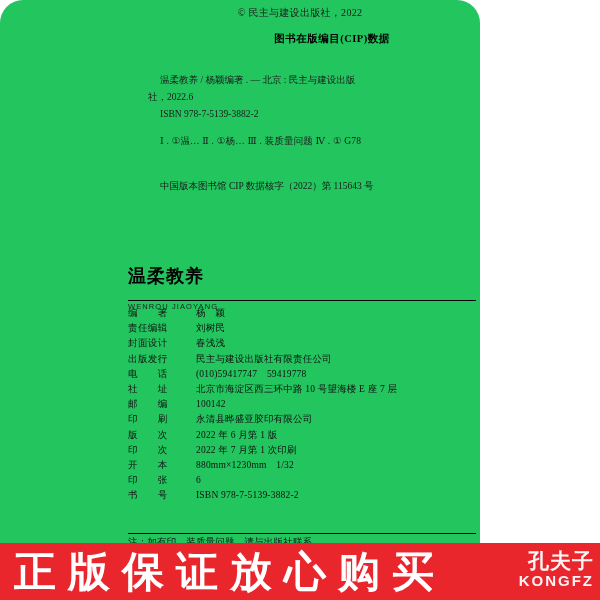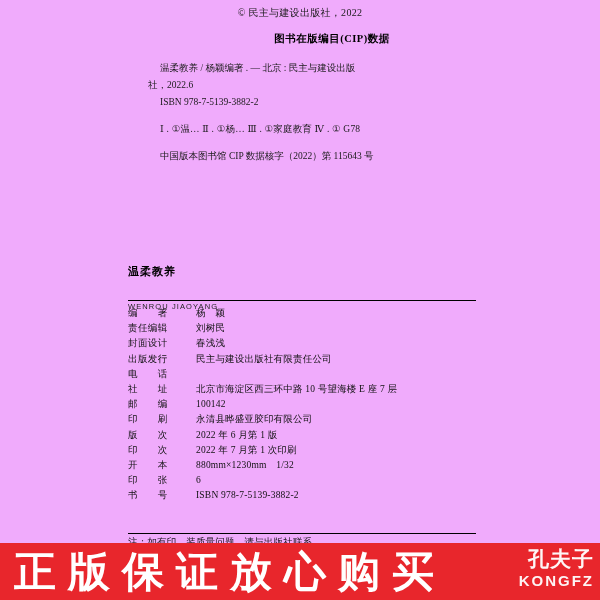--- a/index.html
+++ b/index.html
@@ -10,23 +10,24 @@
     width: 600px;
     height: 600px;
     background: #ffffff;
     font-family: "Liberation Serif", "DejaVu Serif", serif;
     color: #111111;
     position: relative;
     overflow: hidden;
   }
   .page {
     position: relative;
-    width: 600px;
+    width: 480px;
     height: 600px;
-    background: #f0abfc;
+    background: #22c55e;
+    border-radius: 23px;
   }
 
   
   .copyright-line {
     position: absolute;
     left: 0;
     top: 6px;
     width: 600px;
     text-align: center;
     font-size: 10px;
@@ -45,48 +46,48 @@
     font-weight: bold;
     letter-spacing: 0.5px;
     color: #000000;
     padding-left: 32px;
   }
 
   
   .cip-body {
     position: absolute;
     left: 148px;
-    top: 60px;
+    top: 72px;
     width: 330px;
     font-size: 9.5px;
     line-height: 17px;
     color: #1a1a1a;
   }
   .cip-body .indent {
     text-indent: 12px;
   }
   .cip-body .row {
     white-space: nowrap;
   }
   .cip-body .classify {
     text-indent: 12px;
     margin-top: 10px;
     letter-spacing: 0.2px;
   }
   .cip-body .cip-number {
     text-indent: 12px;
-    margin-top: 10px;
+    margin-top: 28px;
   }
 
   
   .book-title {
     position: absolute;
     left: 128px;
     top: 264px;
-    font-size: 11px;
+    font-size: 18px;
     font-weight: bold;
     letter-spacing: 1px;
     color: #000000;
   }
   .book-title-pinyin {
     position: absolute;
     left: 128px;
     top: 286px;
     font-size: 7.5px;
     font-family: "Liberation Sans", sans-serif;
@@ -110,20 +111,21 @@
     top: 306px;
     width: 348px;
     font-size: 9.5px;
     line-height: 15.2px;
     color: #111111;
   }
   .imprint-row {
     display: flex;
     align-items: baseline;
     height: 15.2px;
+    justify-content: flex-end;
   }
   .imprint-label {
     width: 68px;
     flex: 0 0 68px;
     letter-spacing: 4px;
     white-space: nowrap;
   }
   .imprint-label.tight {
     letter-spacing: 0.4px;
   }
@@ -183,21 +185,20 @@
     text-align: right;
     color: #ffffff;
     font-family: "Liberation Sans", sans-serif;
   }
   .brand-cn {
     font-size: 21px;
     font-weight: bold;
     letter-spacing: 1px;
     line-height: 23px;
     opacity: 0.96;
-    font-family: Liberation Mono, monospace;
   }
   .brand-en {
     font-size: 15px;
     font-weight: bold;
     letter-spacing: 2px;
     line-height: 17px;
     opacity: 0.95;
   }
 </style>
 </head>
@@ -206,21 +207,21 @@
 <div class="page">
 
   <div class="copyright-line">© 民主与建设出版社，2022</div>
 
   <div class="cip-heading">图书在版编目(CIP)数据</div>
 
   <div class="cip-body">
     <div class="row indent">温柔教养 / 杨颖编著 . — 北京 : 民主与建设出版</div>
     <div class="row">社，2022.6</div>
     <div class="row indent">ISBN 978-7-5139-3882-2</div>
-    <div class="row classify">Ⅰ . ①温… Ⅱ . ①杨… Ⅲ . ①家庭教育 Ⅳ . ① G78</div>
+    <div class="row classify">Ⅰ . ①温… Ⅱ . ①杨… Ⅲ . 装质量问题 Ⅳ . ① G78</div>
     <div class="row cip-number">中国版本图书馆 CIP 数据核字（2022）第 115643 号</div>
   </div>
 
   <div class="book-title">温柔教养</div>
   <div class="book-title-pinyin">WENROU JIAOYANG</div>
   <div class="title-rule"></div>
 
   <div class="imprint">
     <div class="imprint-row">
       <div class="imprint-label tight">编　　著</div>
@@ -233,20 +234,21 @@
     <div class="imprint-row">
       <div class="imprint-label tight">封面设计</div>
       <div class="imprint-value">春浅浅</div>
     </div>
     <div class="imprint-row">
       <div class="imprint-label tight">出版发行</div>
       <div class="imprint-value">民主与建设出版社有限责任公司</div>
     </div>
     <div class="imprint-row">
       <div class="imprint-label tight">电　　话</div>
+      <div class="imprint-value">(010)59417747　59419778</div>
     </div>
     <div class="imprint-row">
       <div class="imprint-label tight">社　　址</div>
       <div class="imprint-value">北京市海淀区西三环中路 10 号望海楼 E 座 7 层</div>
     </div>
     <div class="imprint-row">
       <div class="imprint-label tight">邮　　编</div>
       <div class="imprint-value">100142</div>
     </div>
     <div class="imprint-row">

